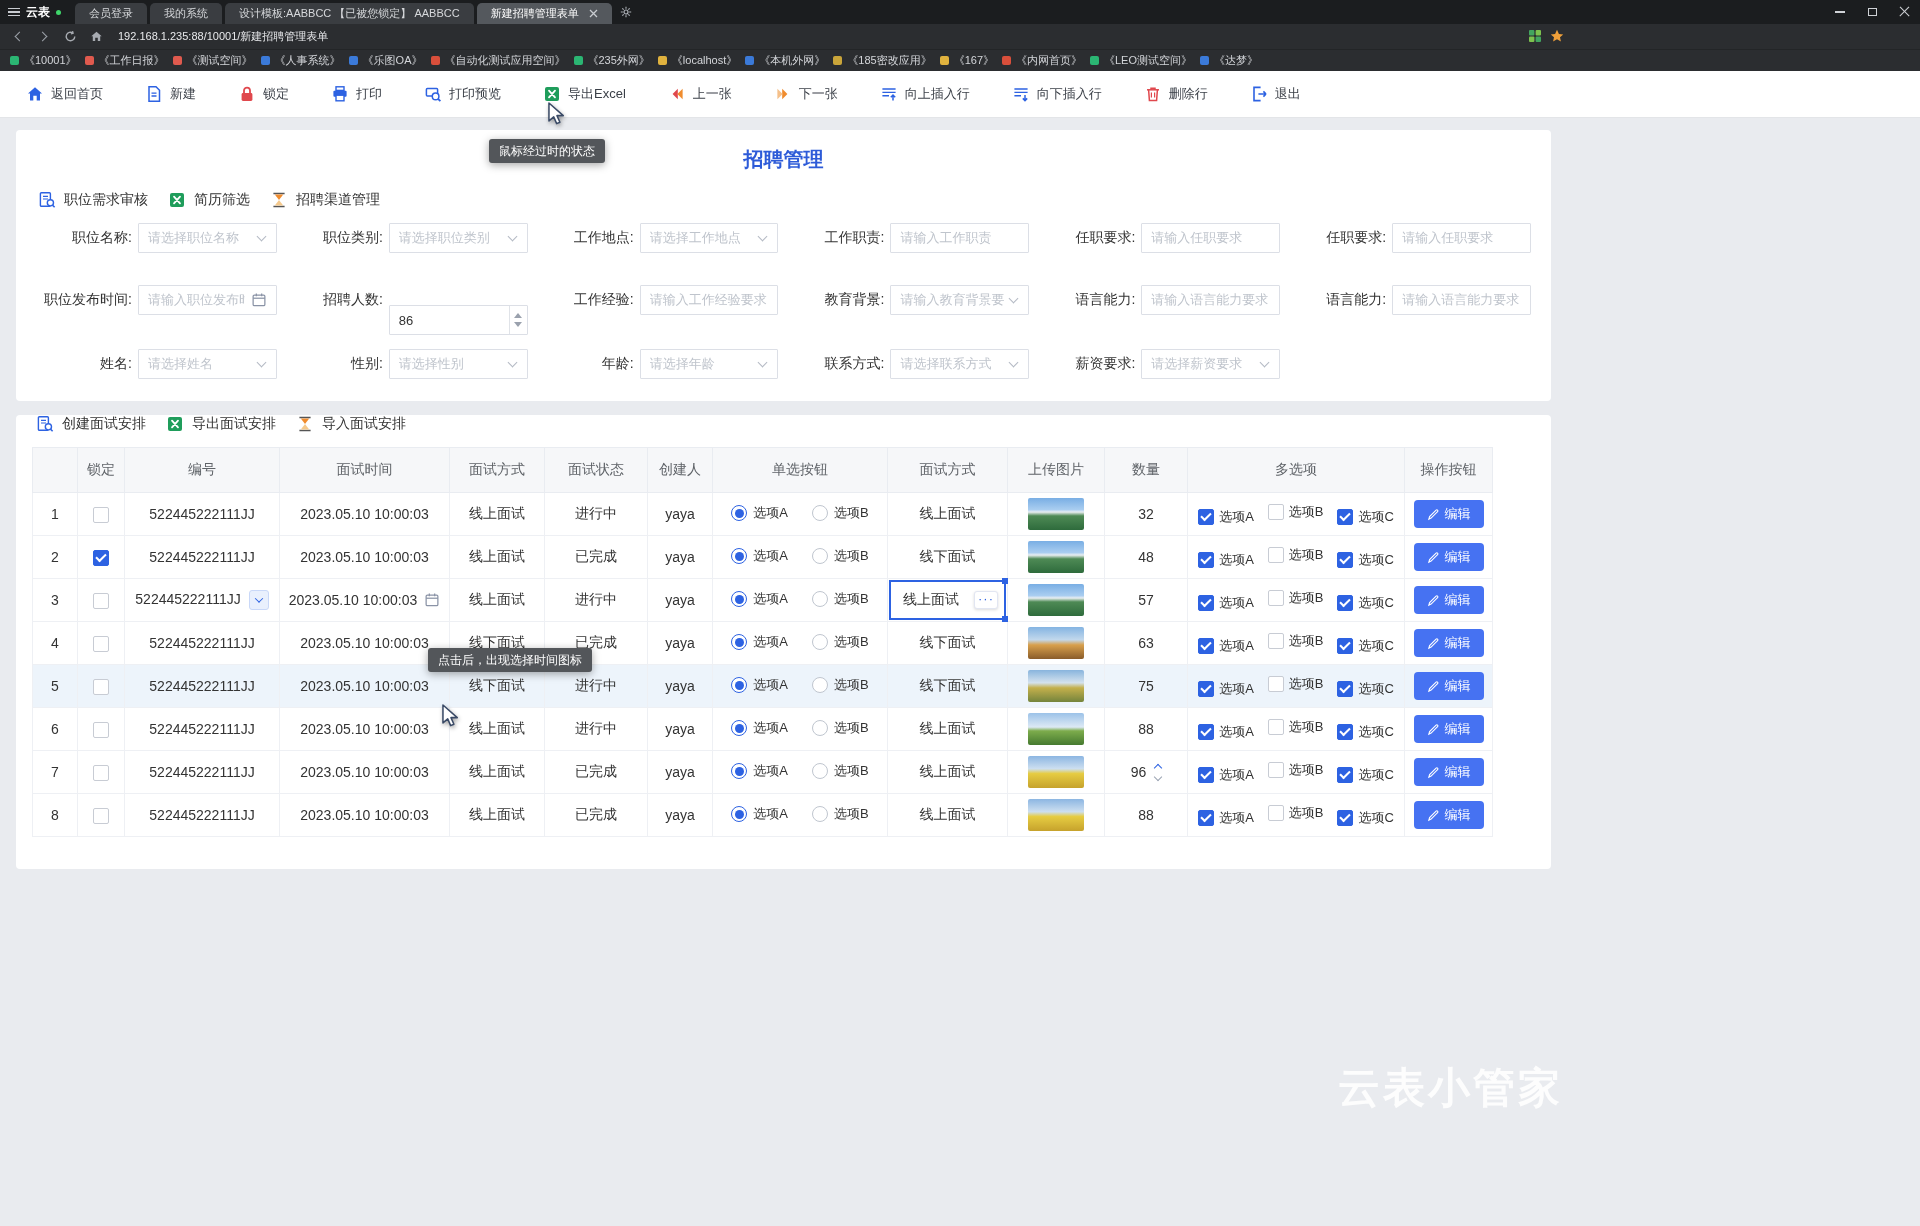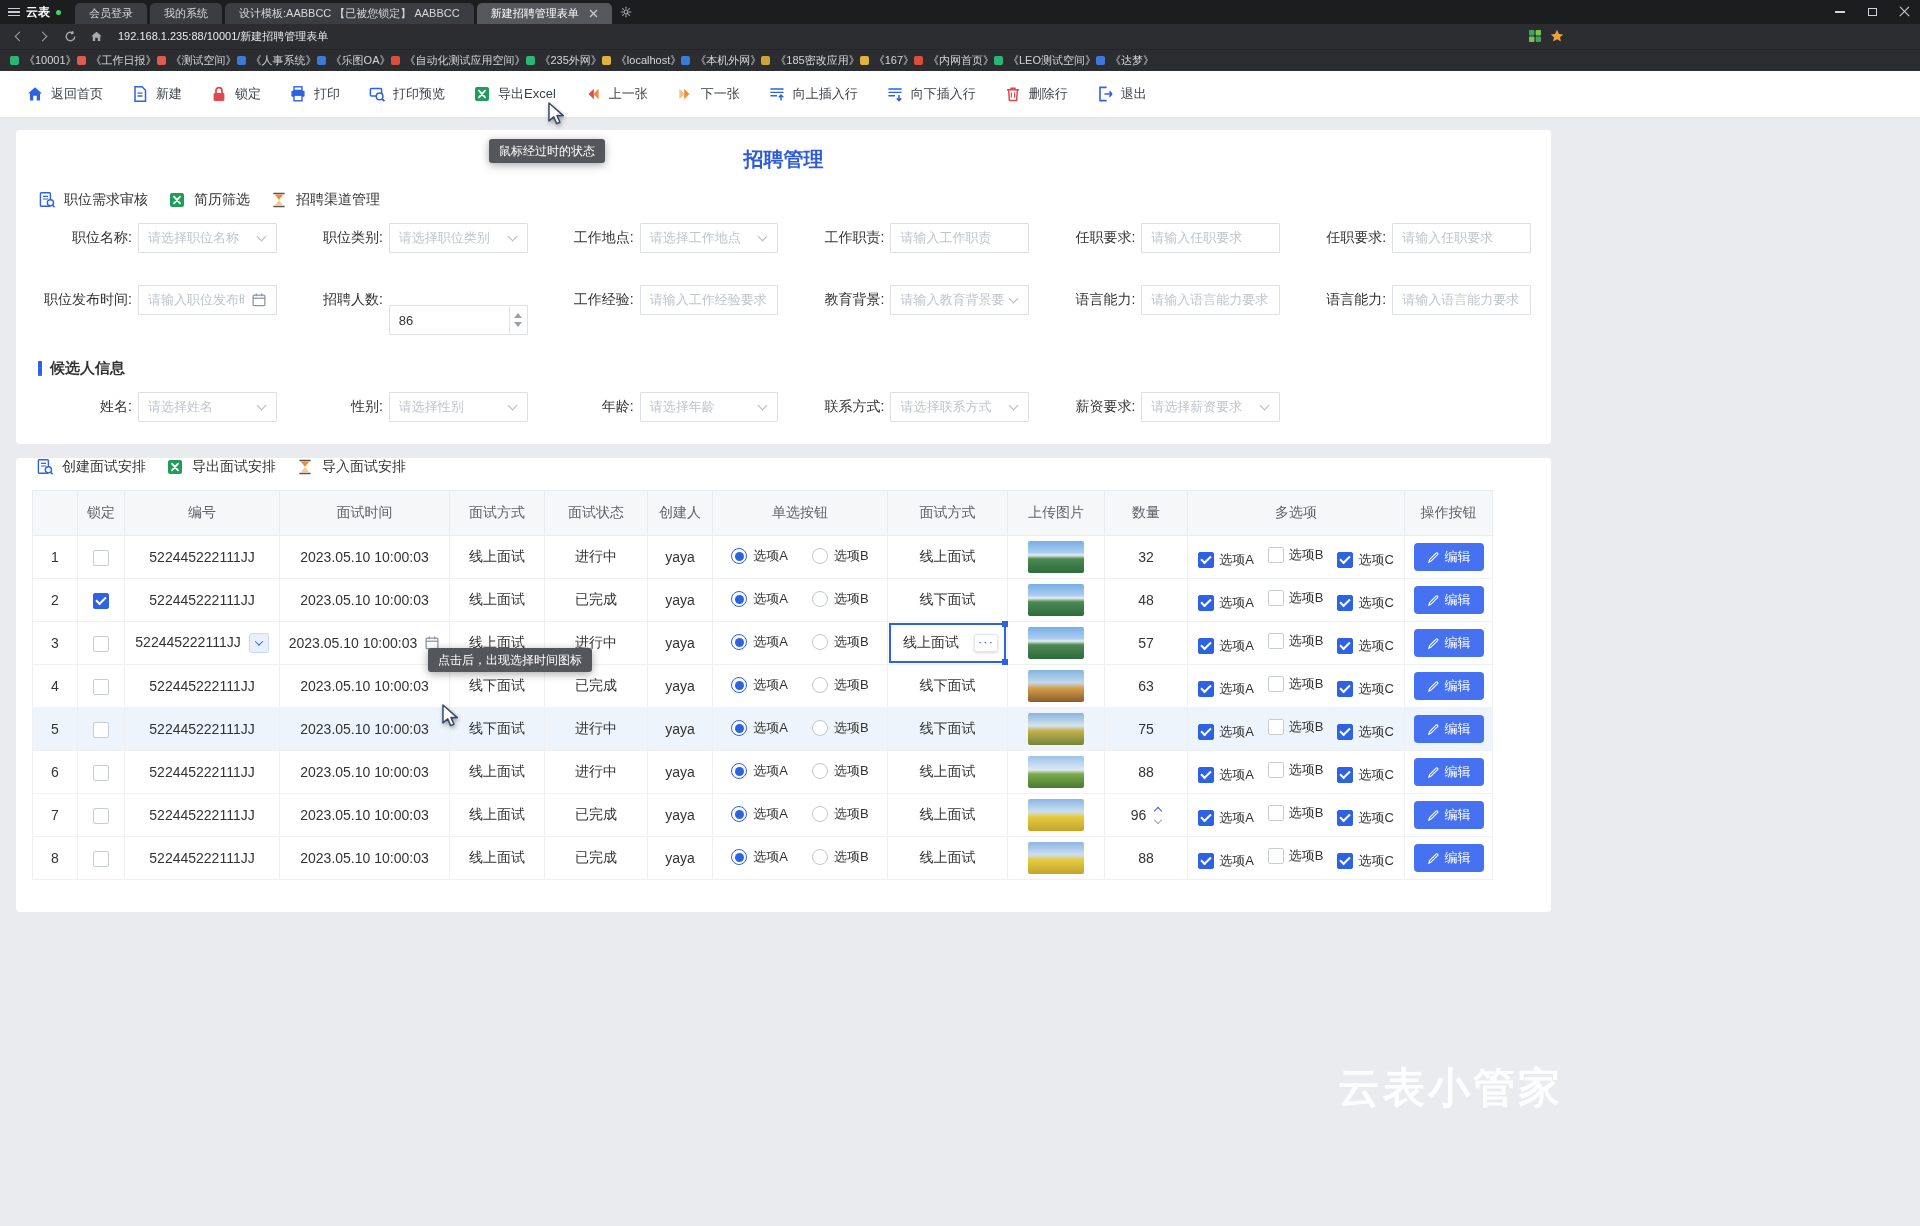--- a/index.html
+++ b/index.html
@@ -31,27 +31,27 @@
 
   .addrbar{height:25px;background:#2b2d30;display:flex;align-items:center;padding:0 10px;gap:10px;position:relative;}
   .nav-ic{display:inline-flex;align-items:center;justify-content:center;width:16px;height:16px;}
   .chv{width:7px;height:7px;border-top:1.6px solid #9ea3aa;border-right:1.6px solid #9ea3aa;display:inline-block;}
   .chv-l{transform:rotate(-135deg);margin-left:3px;}
   .chv-r{transform:rotate(45deg);margin-right:3px;}
   .urlbox{color:#e8e9eb;font-size:11px;margin-left:4px;white-space:nowrap;}
   .addr-right{position:absolute;left:1528px;top:5px;display:flex;gap:8px;align-items:center;}
 
   .bmbar{height:22px;background:#2b2d30;border-top:1px solid #232527;display:flex;align-items:center;padding:0 10px;}
-  .bm-items{display:flex;gap:0;align-items:flex-end;}
+  .bm-items{display:flex;gap:8px;align-items:flex-end;}
   .bm{display:flex;align-items:center;gap:5px;white-space:nowrap;}
   .bm-ic{width:9px;height:9px;border-radius:2px;display:inline-block;flex:none;}
   .bm span:last-child{color:#d4d6da;font-size:11px;}
 
   
-  .toolbar{height:47px;background:#fff;border-bottom:1px solid #e3e5e8;display:flex;align-items:center;padding-left:26px;gap:28px;}
+  .toolbar{height:47px;background:#fff;border-bottom:1px solid #e3e5e8;display:flex;align-items:center;padding-left:26px;gap:42px;}
   .tb-item{display:flex;align-items:center;gap:7px;font-size:13px;color:#3a3f47;background:none;border:none;font-family:inherit;white-space:nowrap;}
   .icn{display:inline-flex;align-items:center;justify-content:center;}
 
   
   .content{padding:12px 16px;position:relative;}
   .card{background:#fff;border-radius:4px;width:1535px;}
   .card1{padding-bottom:22px;}
   .card2{margin-top:14px;padding-bottom:32px;}
   .page-title{text-align:center;color:#2d5bd8;font-size:20px;font-weight:bold;padding-top:16px;}
   .actions-row{display:flex;gap:20px;margin:18px 0 0 22px;}
@@ -499,24 +499,20 @@
             <span class="ph">请输入语言能力要求</span>
           </div>
         </div>
         <div class="fcell">
           <span class="flabel">语言能力:</span>
           <div class="fctrl">
             <span class="ph">请输入语言能力要求</span>
           </div>
         </div>
       </div>
-    <div class="sec-head">
-      <span class="sec-bar"></span>
-      <span>候选人信息</span>
-    </div>
     <div class="fgrid">
         <div class="fcell">
           <span class="flabel">姓名:</span>
           <div class="fctrl">
             <span class="ph">请选择姓名</span>
             <span class="chev"></span>
           </div>
         </div>
         <div class="fcell">
           <span class="flabel">性别:</span>

